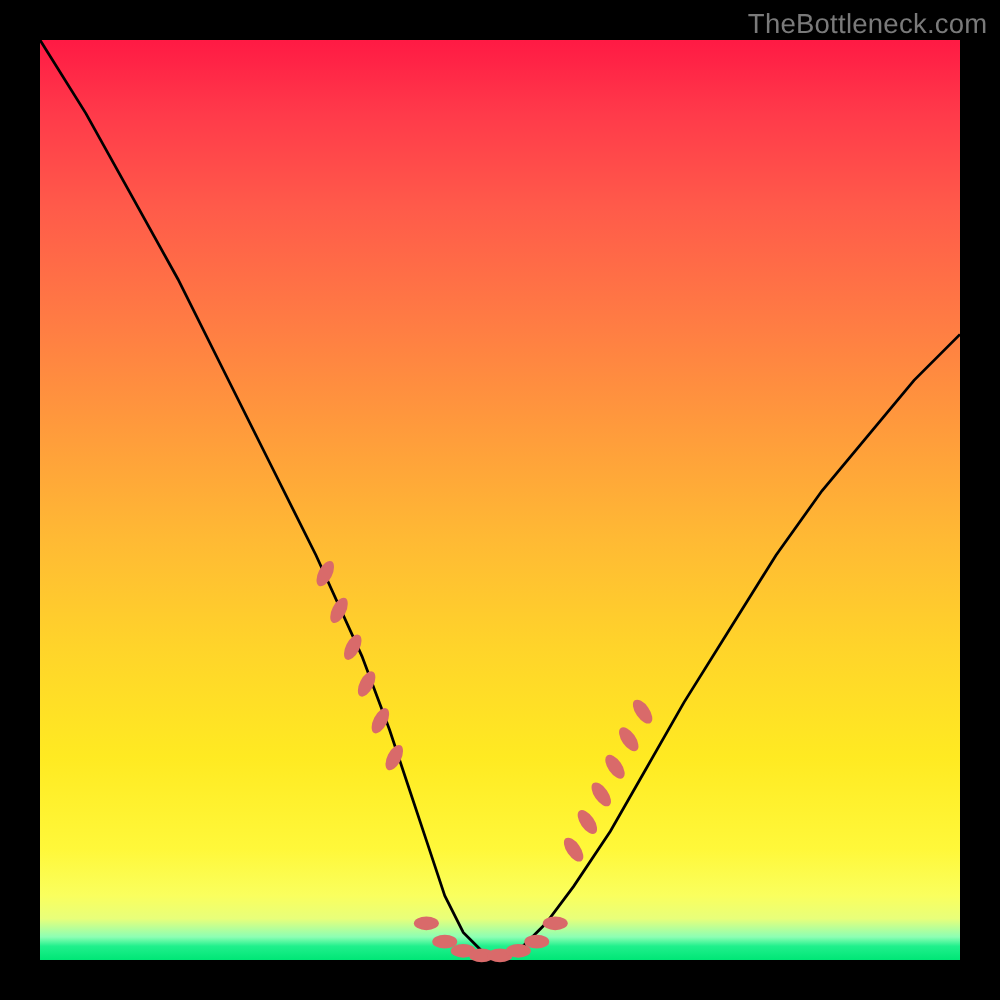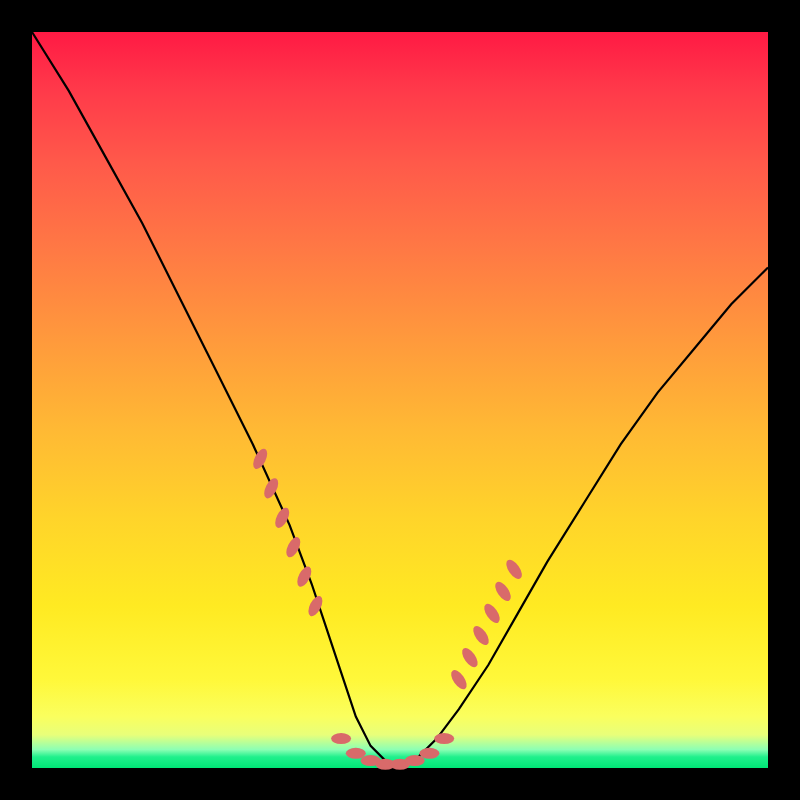--- a/index.html
+++ b/index.html
@@ -60,20 +60,21 @@
     width: 736px;
     height: 736px;
     overflow: visible;
   }
 </style>
 </head>
 <body>
 
 <div class="frame">
 
+  <div class="watermark">TheBottleneck.com</div>
 
   <div class="plot-area">
     <svg class="curve" viewBox="0 0 736 736" preserveAspectRatio="none">
       <path id="curve-path" fill="none" stroke="#000" stroke-width="2.2" d="M0.0 0.0 L36.8 58.9 L73.6 125.1 L110.4 191.4 L147.2 265.0 L184.0 338.6 L220.8 412.2 L257.6 493.1 L279.7 552.0 L294.4 596.2 L309.1 640.3 L323.8 684.5 L338.6 713.9 L353.3 728.6 L368.0 736.0 L382.7 728.6 L404.8 706.6 L426.9 677.1 L456.3 633.0 L485.8 581.4 L515.2 529.9 L552.0 471.0 L588.8 412.2 L625.6 360.6 L662.4 316.5 L699.2 272.3 L736.0 235.5"></path>
       <g id="markers-left">
           <ellipse cx="228.2" cy="426.9" rx="11.0" ry="5.5" fill="#d96a6a" stroke="#c85a5a" stroke-width="0" transform="rotate(-63 228.2 426.9)"></ellipse>
           <ellipse cx="239.2" cy="456.3" rx="11.0" ry="5.5" fill="#d96a6a" stroke="#c85a5a" stroke-width="0" transform="rotate(-63 239.2 456.3)"></ellipse>
           <ellipse cx="250.2" cy="485.8" rx="11.0" ry="5.5" fill="#d96a6a" stroke="#c85a5a" stroke-width="0" transform="rotate(-63 250.2 485.8)"></ellipse>
           <ellipse cx="261.3" cy="515.2" rx="11.0" ry="5.5" fill="#d96a6a" stroke="#c85a5a" stroke-width="0" transform="rotate(-63 261.3 515.2)"></ellipse>
           <ellipse cx="272.3" cy="544.6" rx="11.0" ry="5.5" fill="#d96a6a" stroke="#c85a5a" stroke-width="0" transform="rotate(-63 272.3 544.6)"></ellipse>

